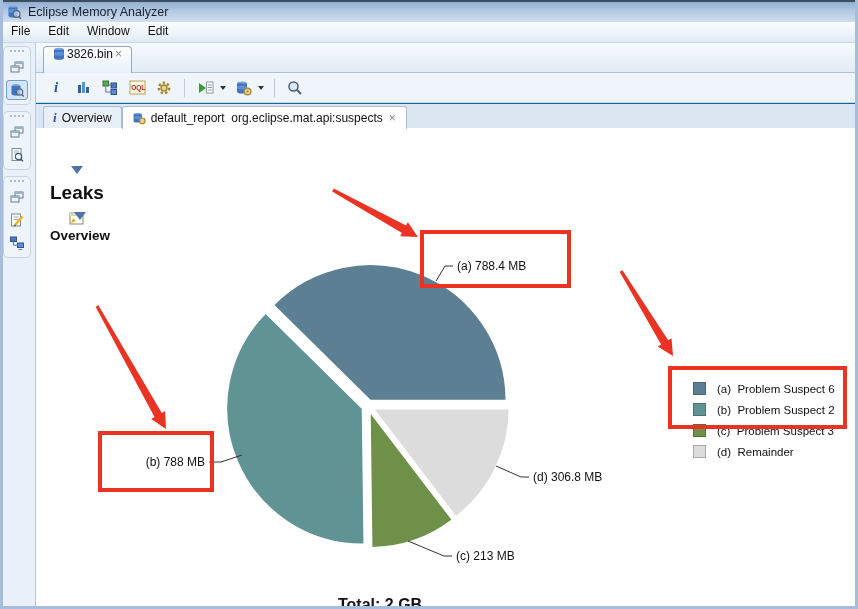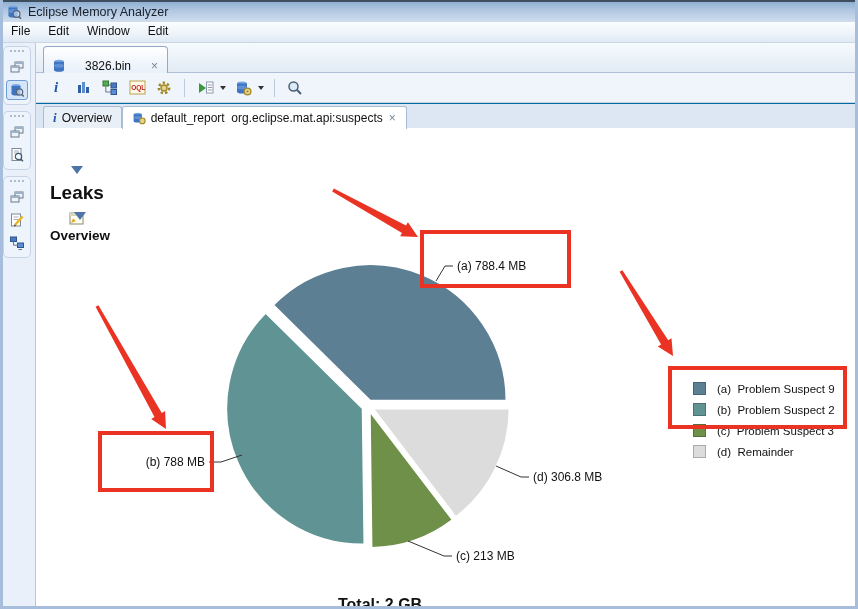--- a/index.html
+++ b/index.html
@@ -21,21 +21,21 @@
   .side-group{width:28px;margin:0 0 6px 3px;border:1px solid #c6d3e6;border-radius:5px;
     background:#eef4fb;padding:2px 0 4px 0;display:flex;flex-direction:column;align-items:center;gap:3px;}
   .drag-handle{display:flex;gap:2px;margin:1px 0 2px 0;}
   .drag-handle i{width:2px;height:2px;background:#9aa8ba;border-radius:50%;}
   .side-btn{width:22px;height:20px;display:flex;align-items:center;justify-content:center;border-radius:3px;}
   .side-btn.sel{border:1px solid #6f9dd1;background:#d6e6fa;}
   
   .editor{position:absolute;left:33px;top:43px;width:825px;height:566px;}
   .tabrow{position:absolute;left:0;top:0;width:100%;height:30px;
     background:linear-gradient(180deg,#f6fafd 0%,#e2ebf5 100%);border-bottom:1px solid #aebfd6;}
-  .etab{position:absolute;left:7px;top:3px;height:27px;display:flex;align-items:flex-end;gap:19px;
+  .etab{position:absolute;left:7px;top:3px;height:27px;display:flex;align-items:flex-start;gap:1px;
     padding:0 8px;background:linear-gradient(180deg,#ffffff 0%,#e8f0fa 100%);
     border:1px solid #93a9c8;border-bottom:none;border-radius:4px 4px 0 0;}
   .etab-label{font-size:12px;color:#111;}
   .close-x{font-size:12px;color:#7b8794;padding:0 1px;cursor:default;}
   .toolbar{position:absolute;left:0;top:30px;width:100%;height:30px;background:#f0f5fb;
     border-bottom:1px solid #c5d3e4;display:flex;align-items:center;padding-left:10px;gap:7px;}
   .tbtn{display:flex;align-items:center;justify-content:center;width:20px;height:22px;}
   .tsep{width:1px;height:18px;background:#bccadb;margin:0 3px;}
   .dd-arrow{width:0;height:0;border-left:3.5px solid transparent;border-right:3.5px solid transparent;
     border-top:4px solid #333;margin-left:-2px;}
@@ -302,21 +302,21 @@
           <text x="205" y="466" text-anchor="end" font-size="12" fill="#111">(b)  788 MB</text>
           <polyline points="408,541 444,556 452,556" fill="none" stroke="#333" stroke-width="1"></polyline>
           <text x="456" y="560" text-anchor="start" font-size="12" fill="#111">(c)  213 MB</text>
           <polyline points="496,466 521,477 529,477" fill="none" stroke="#333" stroke-width="1"></polyline>
           <text x="533" y="481" text-anchor="start" font-size="12" fill="#111">(d)  306.8 MB</text>
         </svg>
 
       <div class="legend" id="legend">
           <div class="legend-row">
             <span class="legend-swatch" style="background: rgb(93, 127, 147);"></span>
-            <span class="legend-label">(a)  Problem Suspect 9</span>
+            <span class="legend-label">(a)  Problem Suspect 6</span>
           </div>
           <div class="legend-row">
             <span class="legend-swatch" style="background: rgb(96, 147, 148);"></span>
             <span class="legend-label">(b)  Problem Suspect 2</span>
           </div>
           <div class="legend-row">
             <span class="legend-swatch" style="background: rgb(111, 144, 73);"></span>
             <span class="legend-label">(c)  Problem Suspect 3</span>
           </div>
           <div class="legend-row">

